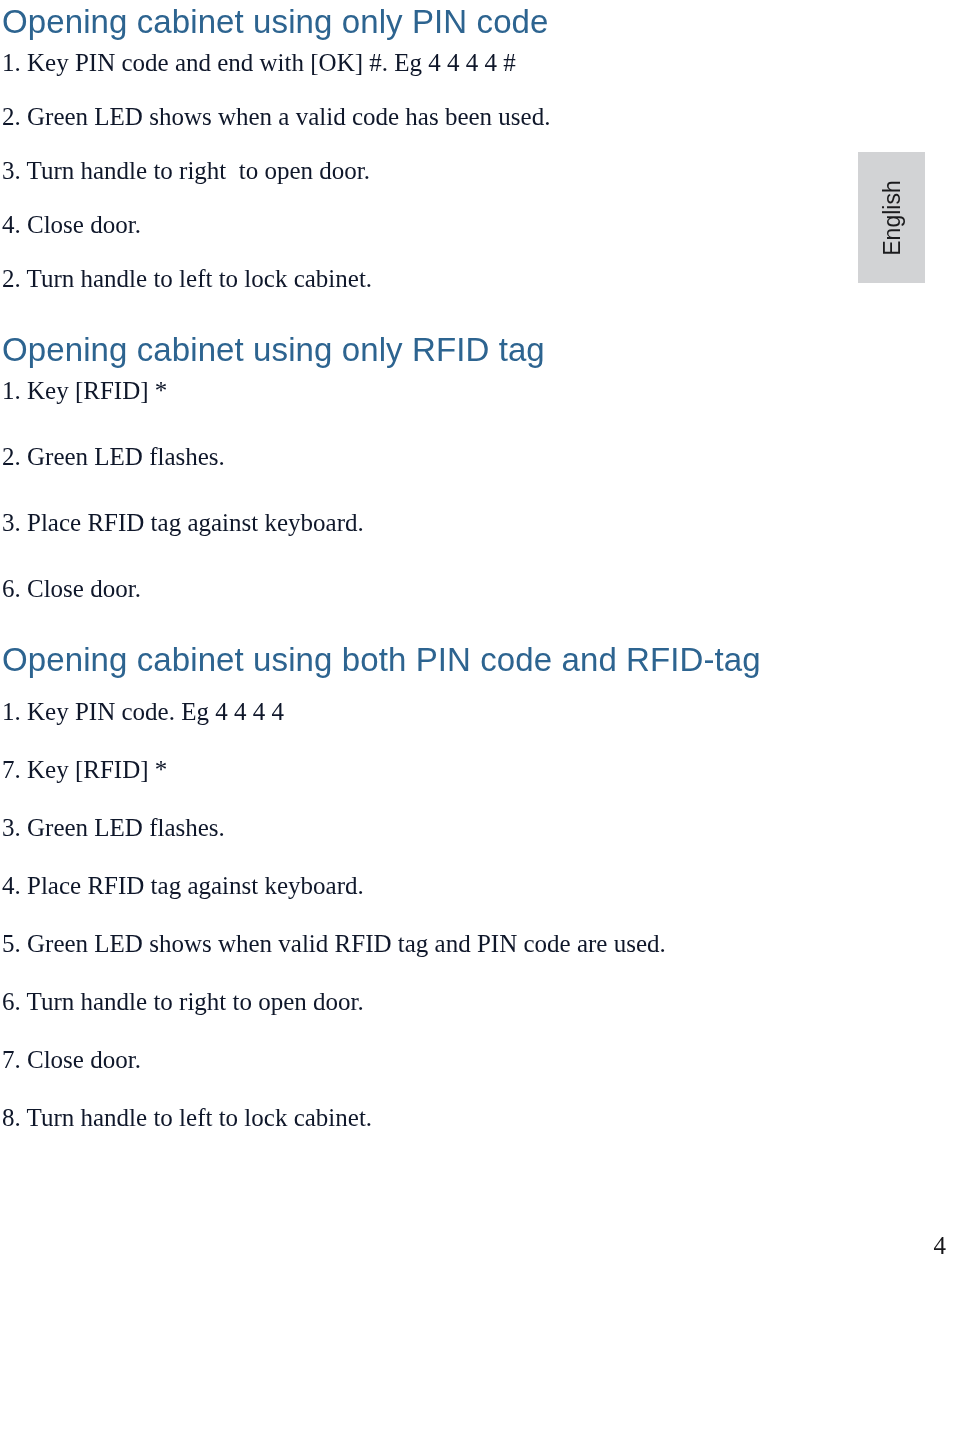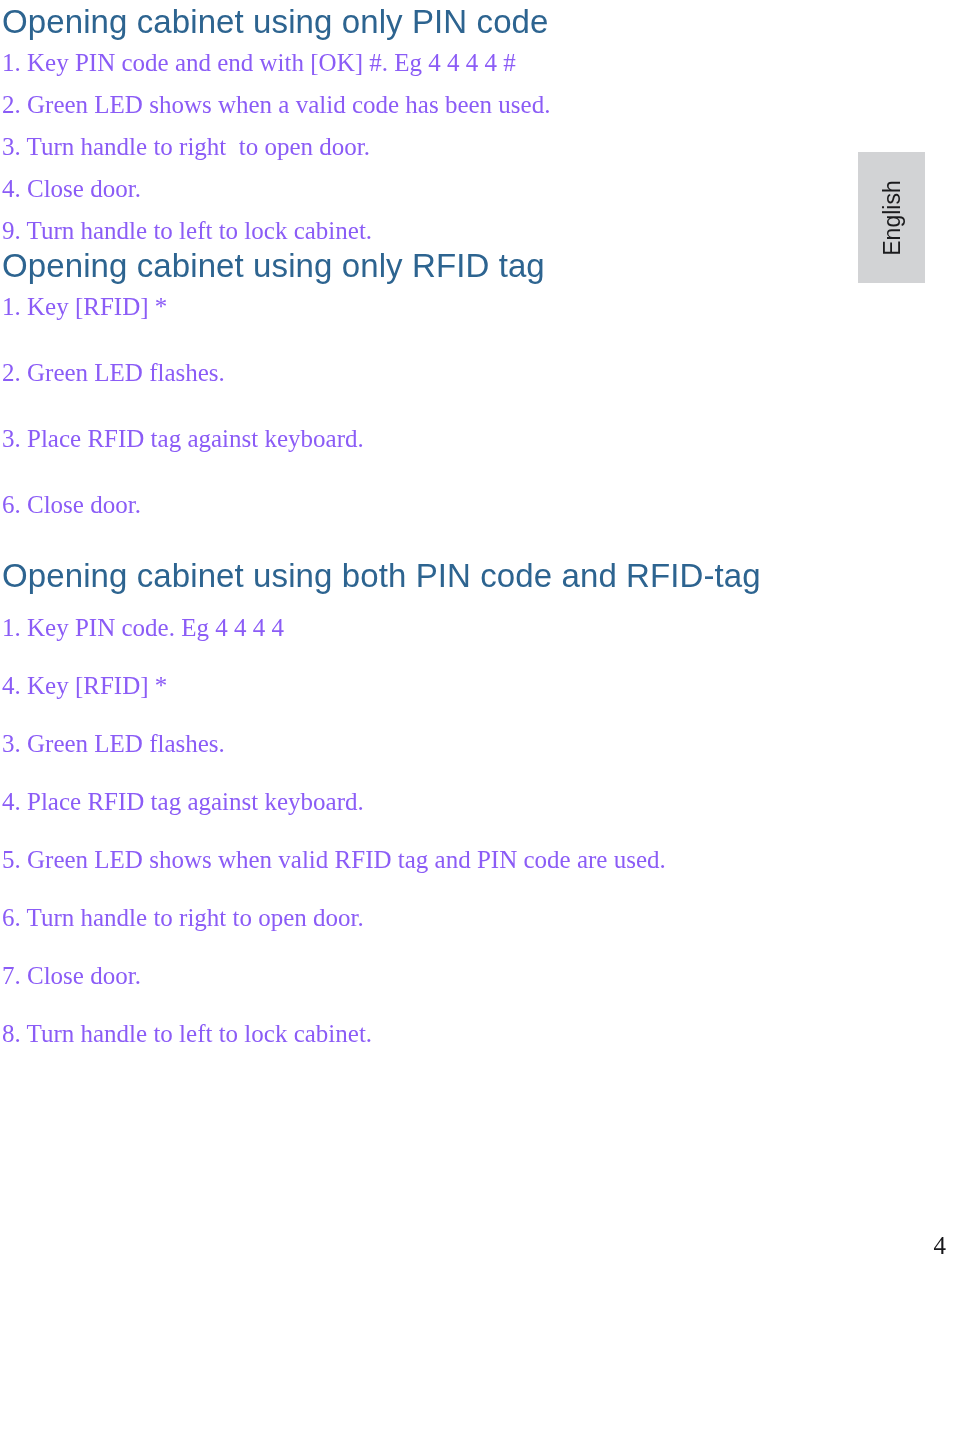--- a/index.html
+++ b/index.html
@@ -39,30 +39,30 @@
     line-height: 40px;
     letter-spacing: 0.1px;
     white-space: pre;
   }
 
   
   .step {
     font-family: "Liberation Serif", "DejaVu Serif", serif;
     font-size: 25px;
     line-height: 30px;
-    color: #8b5cf6;
+    color: #0f172a;
     white-space: pre;
   }
 
   
   .s1-title { margin-top: 2px; }
   .s1-steps { margin-top: 6px; }
-  .s1-steps .step + .step { margin-top: 12px; }
+  .s1-steps .step + .step { margin-top: 24px; }
 
-  .s2-title { }
+  .s2-title { margin-top: 36px; }
   .s2-steps { margin-top: 6px; }
   .s2-steps .step + .step { margin-top: 36px; }
 
   .s3-title { margin-top: 36px; }
   .s3-steps { margin-top: 17px; }
   .s3-steps .step + .step { margin-top: 28px; }
 
   
   .lang-tab {
     position: absolute;
@@ -103,39 +103,39 @@
 
   <div class="content">
 
     <div>
       <div class="section-title s1-title">Opening cabinet using only PIN code</div>
       <div class="s1-steps">
         <div class="step">1. Key PIN code and end with [OK] #. Eg 4 4 4 4 #</div>
         <div class="step">2. Green LED shows when a valid code has been used.</div>
         <div class="step">3. Turn handle to right  to open door.</div>
         <div class="step">4. Close door.</div>
-        <div class="step">9. Turn handle to left to lock cabinet.</div>
+        <div class="step">2. Turn handle to left to lock cabinet.</div>
       </div>
     </div>
 
     <div>
       <div class="section-title s2-title">Opening cabinet using only RFID tag</div>
       <div class="s2-steps">
         <div class="step">1. Key [RFID] *</div>
         <div class="step">2. Green LED flashes.</div>
         <div class="step">3. Place RFID tag against keyboard.</div>
         <div class="step">6. Close door.</div>
       </div>
     </div>
 
     <div>
       <div class="section-title s3-title">Opening cabinet using both PIN code and RFID-tag</div>
       <div class="s3-steps">
         <div class="step">1. Key PIN code. Eg 4 4 4 4</div>
-        <div class="step">4. Key [RFID] *</div>
+        <div class="step">7. Key [RFID] *</div>
         <div class="step">3. Green LED flashes.</div>
         <div class="step">4. Place RFID tag against keyboard.</div>
         <div class="step">5. Green LED shows when valid RFID tag and PIN code are used.</div>
         <div class="step">6. Turn handle to right to open door.</div>
         <div class="step">7. Close door.</div>
         <div class="step">8. Turn handle to left to lock cabinet.</div>
       </div>
     </div>
 
   </div>

